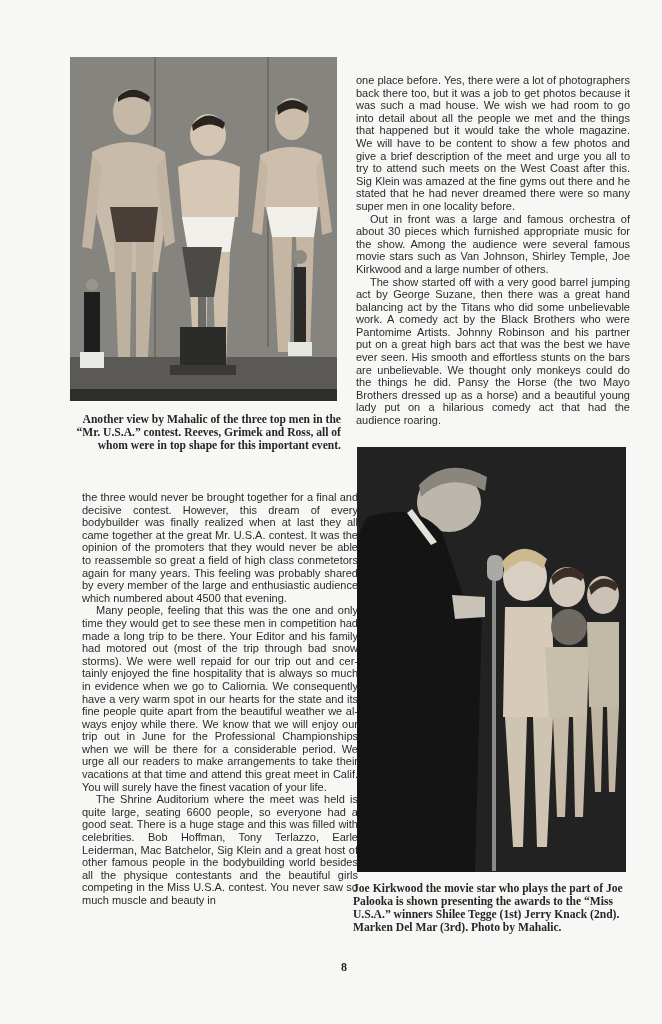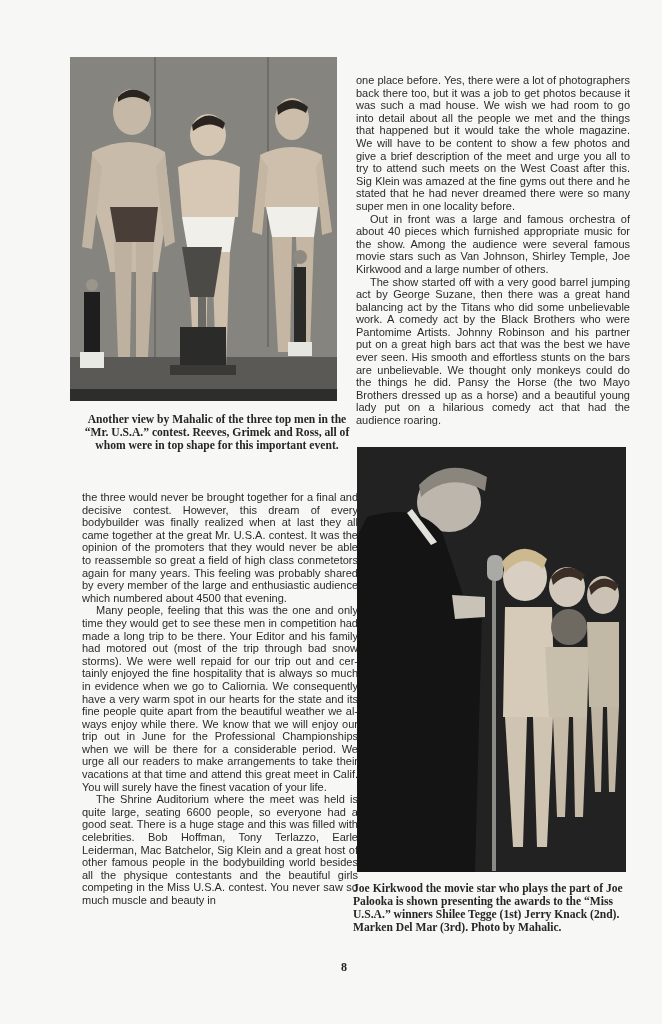--- a/index.html
+++ b/index.html
@@ -18,21 +18,21 @@
   #photo2 { left: 357px; top: 447px; width: 269px; height: 425px;
     background: linear-gradient(180deg, #262626 0%, #1c1c1c 100%); }
   .photo svg { position: absolute; left: 0; top: 0; width: 100%; height: 100%; }
 
   .caption {
     position: absolute;
     font-family: "Liberation Serif", "DejaVu Serif", serif;
     font-weight: bold; font-size: 11.6px; line-height: 13px;
     color: #262626; text-align: justify;
   }
-  #caption1 { left: 80px; top: 413px; width: 274px; text-align: center; }
+  #caption1 { left: 67px; top: 413px; width: 274px; text-align: right; }
   #caption2 { left: 353px; top: 882px; width: 276px; text-align: left; }
 
   .col {
     position: absolute;
     font-family: Liberation Sans, sans-serif;
     font-size: 11px; line-height: 12.6px; color: #2b2b2b;
     text-align: justify; hyphens: manual; margin-top: 20px;
   }
   .col p { margin: 0; text-indent: 14px; }
   .col p.cont { text-indent: 0; }
@@ -109,21 +109,21 @@
 <div class="caption" id="caption1">Another view by Mahalic of the three top men in the “Mr. U.S.A.” contest. Reeves, Grimek and Ross, all of whom were in top shape for this important event.</div>
 
 <div class="col" id="col-left">
   <p class="cont">the three would never be brought together for a final and decisive contest. However, this dream of every bodybuilder was finally realized when at last they all came together at the great Mr. U.S.A. contest. It was the opinion of the promoters that they would never be able to re­assemble so great a field of high class conmet­etors again for many years. This feeling was probably shared by every member of the large and enthusiastic audience which numbered a­bout 4500 that evening.</p>
   <p>Many people, feeling that this was the one and only time they would get to see these men in competition had made a long trip to be there. Your Editor and his family had motored out (most of the trip through bad snow storms). We were well repaid for our trip out and cer­tainly enjoyed the fine hospitality that is al­ways so much in evidence when we go to Cali­ornia. We consequently have a very warm spot in our hearts for the state and its fine people quite apart from the beautiful weather we al­ways enjoy while there. We know that we will enjoy our trip out in June for the Professional Championships when we will be there for a con­siderable period. We urge all our readers to make arrangements to take their vacations at that time and attend this great meet in Calif. You will surely have the finest vacation of your life.</p>
   <p>The Shrine Auditorium where the meet was held is quite large, seating 6600 people, so everyone had a good seat. There is a huge stage and this was filled with celebrities. Bob Hoff­man, Tony Terlazzo, Earle Leiderman, Mac Batchelor, Sig Klein and a great host of other famous people in the bodybuilding world be­sides all the physique contestants and the beau­tiful girls competing in the Miss U.S.A. contest. You never saw so much muscle and beauty in</p>
 </div>
 
 <div class="col" id="col-right">
   <p class="cont">one place before. Yes, there were a lot of photo­graphers back there too, but it was a job to get photos because it was such a mad house. We wish we had room to go into detail about all the people we met and the things that happened but it would take the whole magazine. We will have to be content to show a few photos and give a brief description of the meet and urge you all to try to attend such meets on the West Coast after this. Sig Klein was amazed at the fine gyms out there and he stated that he had never dreamed there were so many super men in one locality before.</p>
-  <p>Out in front was a large and famous orchestra of about 40 pieces which furnished appropriate music for the show. Among the audience were several famous movie stars such as Van John­son, Shirley Temple, Joe Kirkwood and a large number of others.</p>
+  <p>Out in front was a large and famous orchestra of about 30 pieces which furnished appropriate music for the show. Among the audience were several famous movie stars such as Van John­son, Shirley Temple, Joe Kirkwood and a large number of others.</p>
   <p>The show started off with a very good barrel jumping act by George Suzane, then there was a great hand balancing act by the Titans who did some unbelievable work. A comedy act by the Black Brothers who were Pantomime Art­ists. Johnny Robinson and his partner put on a great high bars act that was the best we have ever seen. His smooth and effortless stunts on the bars are unbelievable. We thought only monkeys could do the things he did. Pansy the Horse (the two Mayo Brothers dressed up as a horse) and a beautiful young lady put on a hil­arious comedy act that had the audience roaring.</p>
 </div>
 
 <div class="photo" id="photo2">
   <svg viewBox="0 0 269 425" preserveAspectRatio="none">
     <rect x="0" y="0" width="269" height="425" fill="#222222"></rect>
 
     <g>
       <ellipse cx="92" cy="55" rx="32" ry="30" fill="#bdb6ac"></ellipse>
       <path d="M62 38 Q90 8 130 30 L128 44 Q92 24 64 50 Z" fill="#8a857d"></path>

